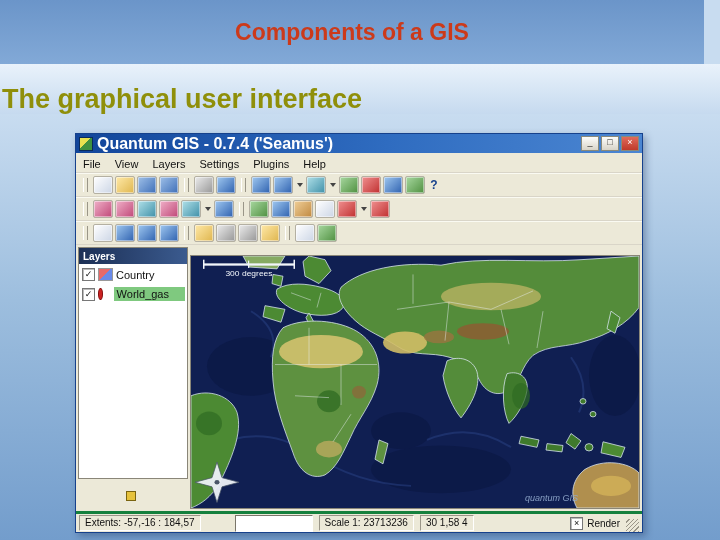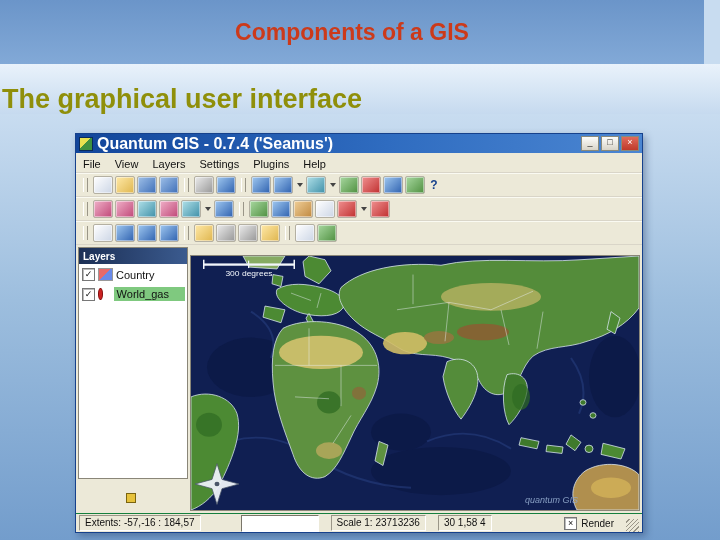--- a/index.html
+++ b/index.html
@@ -78,22 +78,22 @@
     border-radius:50%; }
   .layer-label { white-space:nowrap; }
   .layer-label.selected { background:#7fc97f; padding:1px 16px 1px 3px;margin-left:8px; }
   .yellow-dot { position:absolute; left:48px; bottom:8px; width:8px; height:8px;
     background:#e6c23c; border:1px solid #7a6410; }
 
   .map-wrap { flex:1; border:1px solid #8a8678; position:relative;
     background:#101f52; min-width:0;margin-top:8px; }
   .map-wrap svg { position:absolute; inset:0; width:100%; height:100%; display:block; }
 
-  .statusbar { height:18px; flex:0 0 18px; display:flex; align-items:center; gap:12px;
-    padding:0 3px; background:#ece9d8; border-top:1px solid #15803d; font-size:10px; }
+  .statusbar { height:18px; flex:0 0 18px; display:flex; align-items:center; gap:6px;
+    padding:0 3px; background:#ece9d8; border-top:3px solid #15803d; font-size:10px; }
   .sb-panel { border:1px solid; border-color:#9a9688 #fff #fff #9a9688;
     padding:1px 5px; height:12px; line-height:12px; white-space:nowrap; }
   .coord-input { width:72px; height:13px; margin-left:28px; background:#fff;
     border:1px solid; border-color:#7a766a #fff #fff #7a766a; font-size:10px; }
   .render-group { margin-left:auto; display:flex; align-items:center; gap:4px; }
   .size-grip { width:13px; height:13px; align-self:flex-end;
     background:repeating-linear-gradient(135deg,#ece9d8 0 2px,#9a9688 2px 3px); }
 </style>
 </head>
 <body>

